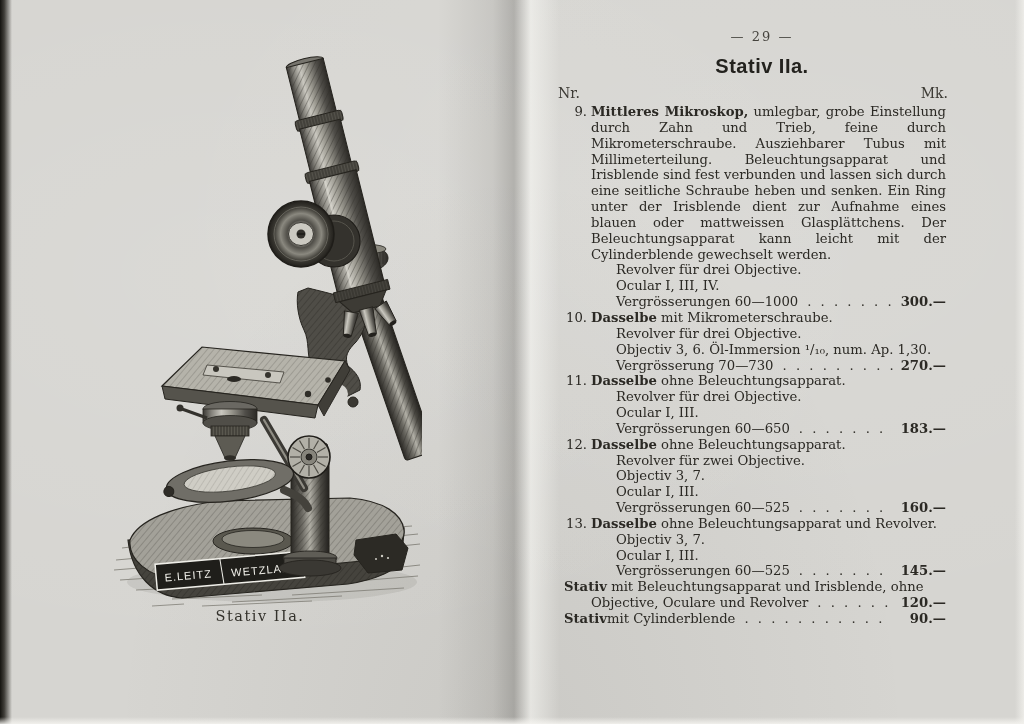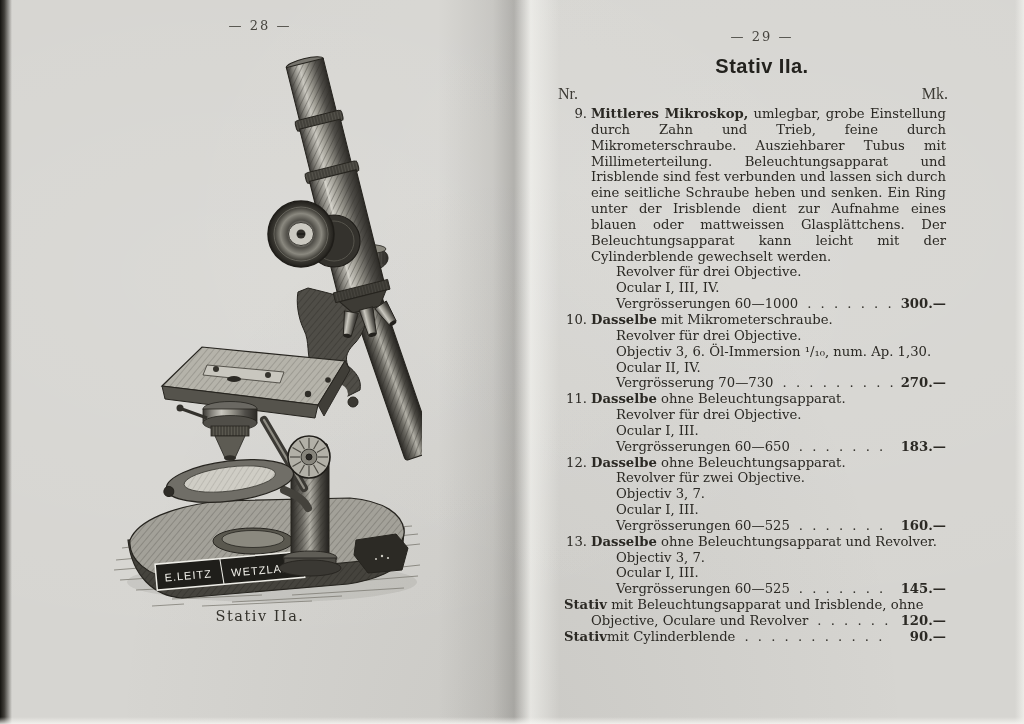--- a/index.html
+++ b/index.html
@@ -36,38 +36,37 @@
   .illustration{position:absolute;left:112px;top:50px;}
   .lp-caption{position:absolute;top:608px;left:0;width:100%;text-align:center;
     font-size:14.5px;letter-spacing:1.5px;color:#33312b;}
 
   .right-page{position:absolute;left:540px;top:0;width:444px;height:724px;}
   .rp-pagenum{padding-top:29px;text-align:center;font-size:13px;letter-spacing:2px;color:#45433d;}
   .rp-title{margin-top:11px;text-align:center;
     font-family:"Liberation Sans", sans-serif;font-weight:bold;font-size:20px;
     letter-spacing:.5px;color:#23221e;}
   .rp-cols{display:flex;justify-content:space-between;margin:7px 0 3px 18px;width:390px;
-    font-size:16px;color:#3c3a34;font-family:Liberation Serif, serif;}
+    font-size:14px;color:#3c3a34;}
   .content{margin-left:24px;width:382px;font-size:13.2px;line-height:15.85px;}
   .lead{text-align:justify;padding-left:27px;text-indent:-27px;}
   .num{display:inline-block;width:23px;margin-right:4px;text-align:right;text-indent:0;}
   .sub{padding-left:52px;}
   .prow{display:flex;padding-left:52px;white-space:nowrap;}
   .prow .dots{margin-left:9px;letter-spacing:2.5px;overflow:hidden;color:#33312b;}
   .price{margin-left:auto;font-weight:bold;padding-left:8px;}
   .xlead{padding-left:0;}
   .xwrap{padding-left:27px;}
 </style>
 </head>
 <body>
 
 <div class="spread">
 
   <div class="left-page">
-    <div class="lp-pagenum">— 28 —</div>
 
     <svg class="illustration" width="310" height="560" viewBox="0 0 310 560">
       <defs>
         <linearGradient id="gTube" x1="0" y1="0" x2="1" y2="0">
           <stop offset="0" stop-color="#3b3935"></stop>
             <stop offset="0.16" stop-color="#85837c"></stop>
           <stop offset="0.34" stop-color="#c9c7bf"></stop>
             <stop offset="0.52" stop-color="#9b9990"></stop>
           <stop offset="0.78" stop-color="#504e49"></stop>
             <stop offset="1" stop-color="#2c2a26"></stop>
@@ -290,21 +289,20 @@
           <span class="price">300.—</span>
         </div>
       </div>
 
       <div>
         <div class="lead">
           <span class="num">10.</span><b>Dasselbe</b><span> mit Mikrometerschraube.</span>
         </div>
         <div class="sub">Revolver für drei Objective.</div>
         <div class="sub">Objectiv 3, 6. Öl-Immersion ¹/₁₀, num. Ap. 1,30.</div>
-        <div class="sub">Ocular II, IV.</div>
         <div class="prow">
           <span>Vergrösserung 70—730</span>
           <span class="dots">. . . . . . . . . .</span>
           <span class="price">270.—</span>
         </div>
       </div>
 
       <div>
         <div class="lead">
           <span class="num">11.</span><b>Dasselbe</b><span> ohne Beleuchtungsapparat.</span>

